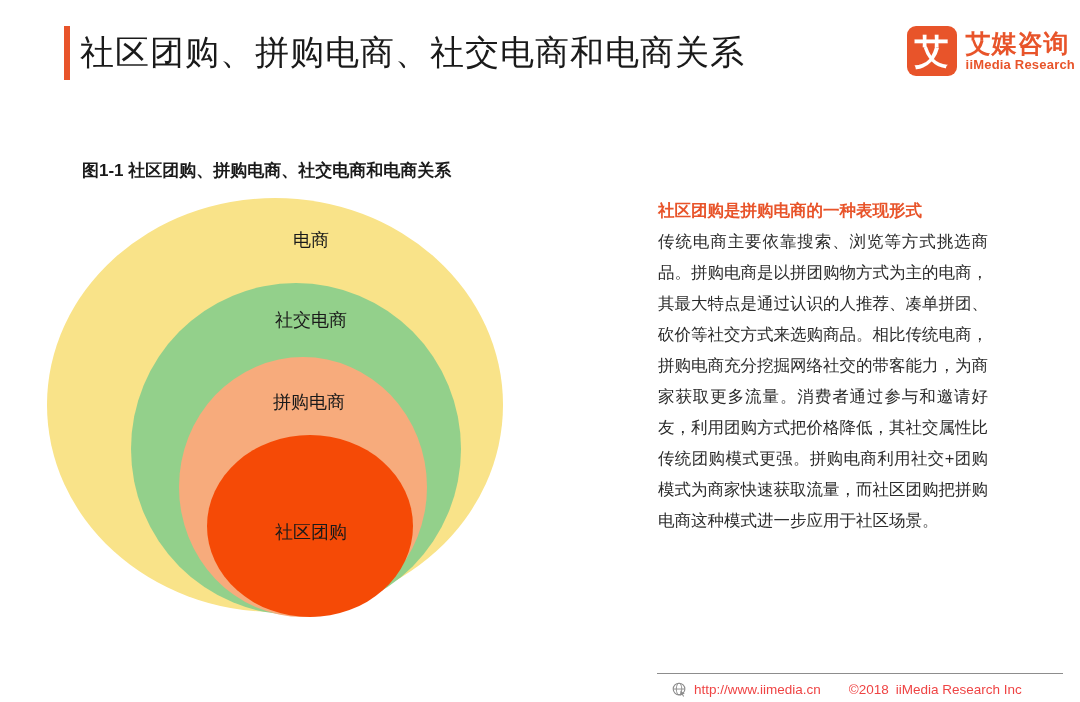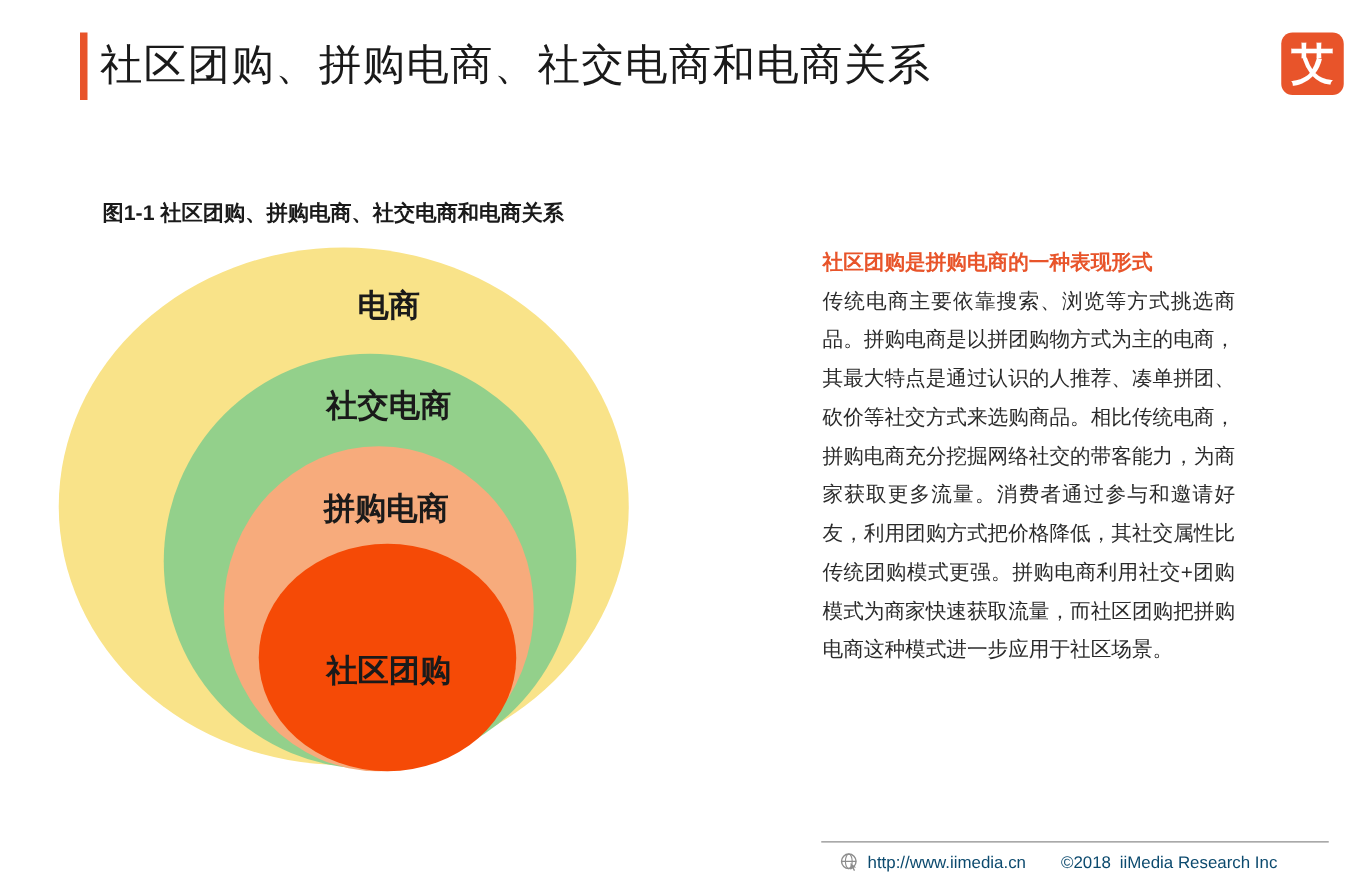--- a/index.html
+++ b/index.html
@@ -39,21 +39,21 @@
   
   .fig-caption {
     position:absolute; left:82px; top:131px;
     font-size:17px; font-weight:700; color:#1a1a1a; white-space:nowrap;margin-top:28px;
   }
 
   
   .venn { position:absolute; left:0px; top:0px; width:620px; height:702px; }
   .venn svg { position:absolute; left:0; top:0; }
   .venn-label {
-    position:absolute; text-align:center; font-size:25px; font-weight:700;
+    position:absolute; text-align:center; font-size:18px; font-weight:400;
     color:#1a1a1a; white-space:nowrap; transform:translateX(-50%);
   }
   .venn-label.inner { color:#1a1a1a; }
   .lbl-0 { left:311px; top:228px; }
   .lbl-1 { left:311px; top:308px; }
   .lbl-2 { left:309px; top:390px; }
   .lbl-3 { left:311px; top:520px; }
 
   
   .panel { position:absolute; left:658px; top:198px; width:330px; }
@@ -66,34 +66,38 @@
     text-align:justify; text-justify:inter-ideograph;
   }
 
   
   .footer-rule {
     position:absolute; left:657px; top:673px; width:406px; height:1px; background:#8d8d8d;
   }
   .footer {
     position:absolute; left:672px; top:678px; width:400px; height:22px;
     display:flex; align-items:center; gap:7px;
-    color:#0c4a6e; font-size:13.5px; white-space:nowrap;
+    color:#ef4444; font-size:13.5px; white-space:nowrap;
   }
   .globe-icon { width:15px; height:15px; flex:0 0 auto; }
   .footer-gap { display:inline-block; width:14px; }
 </style>
 </head>
 <body>
 
 <div class="header">
   <div class="title-bar"></div>
   <div class="page-title">社区团购、拼购电商、社交电商和电商关系</div>
 
   <div class="logo">
     <div class="logo-mark">艾</div>
+    <div class="logo-text">
+      <div class="logo-cn">艾媒咨询</div>
+      <div class="logo-en">iiMedia Research</div>
+    </div>
   </div>
 </div>
 
 <div class="fig-caption">图1-1 社区团购、拼购电商、社交电商和电商关系</div>
 
 <div class="venn">
   <svg width="620" height="702" viewBox="0 0 620 702">
     <ellipse cx="275" cy="405" rx="228" ry="207" fill="#F9E389"></ellipse>
     <ellipse cx="296" cy="449" rx="165" ry="166" fill="#93D08B"></ellipse>
     <ellipse cx="303" cy="487" rx="124" ry="130" fill="#F7AB7C"></ellipse>

